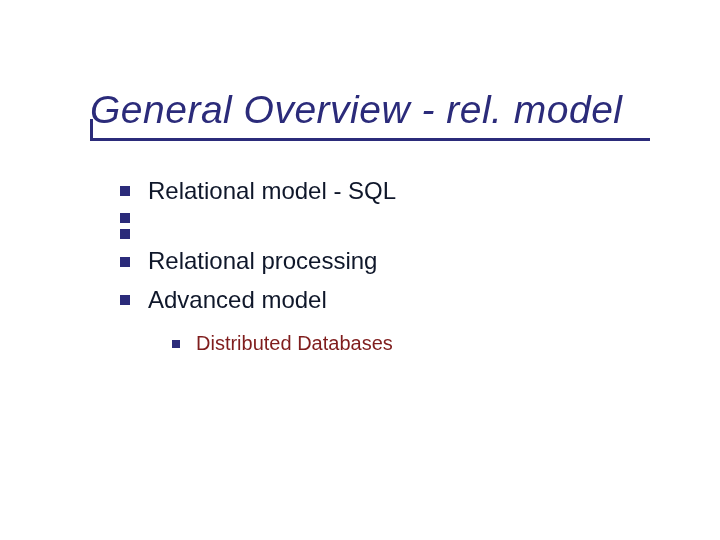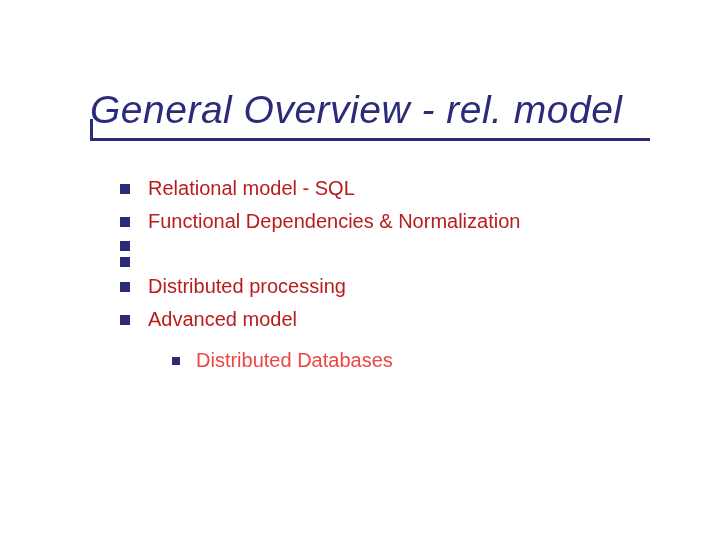--- a/index.html
+++ b/index.html
@@ -59,43 +59,43 @@
     margin-bottom: 6px;
   }
   .bullet {
     width: 10px;
     height: 10px;
     background: #2b2b7a;
     flex: 0 0 auto;
     margin-right: 18px;
   }
   .item-text {
-    font-size: 20px;
-    color: #b91c1c;
+    font-size: 24px;
+    color: #0f172a;
     line-height: 1.35;
   }
   .sublist {
     margin-top: 14px;
     margin-left: 52px;
   }
   .sub-item {
     display: flex;
     align-items: center;
     margin-bottom: 6px;
   }
   .sub-bullet {
     width: 8px;
     height: 8px;
     background: #2b2b7a;
     flex: 0 0 auto;
     margin-right: 16px;
   }
   .sub-text {
     font-size: 20px;
-    color: #ef4444;
+    color: #7f1d1d;
     line-height: 1.35;
   }
 </style>
 </head>
 <body>
 
 <div class="slide">
 
   <div class="title-wrap">
     <div class="title">General Overview - rel. model</div>
@@ -104,31 +104,27 @@
   </div>
 
   <div class="body">
 
     <div class="item">
       <div class="bullet"></div>
       <div class="item-text">Relational model - SQL</div>
     </div>
     <div class="item">
       <div class="bullet"></div>
-      <div class="item-text">Functional Dependencies &amp; Normalization</div>
     </div>
     <div class="item">
       <div class="bullet"></div>
     </div>
     <div class="item">
       <div class="bullet"></div>
-    </div>
-    <div class="item">
-      <div class="bullet"></div>
-      <div class="item-text">Distributed processing</div>
+      <div class="item-text">Relational processing</div>
     </div>
     <div class="item">
       <div class="bullet"></div>
       <div class="item-text">Advanced model</div>
     </div>
 
     <div class="sublist">
       <div class="sub-item">
         <div class="sub-bullet"></div>
         <div class="sub-text">Distributed Databases</div>

